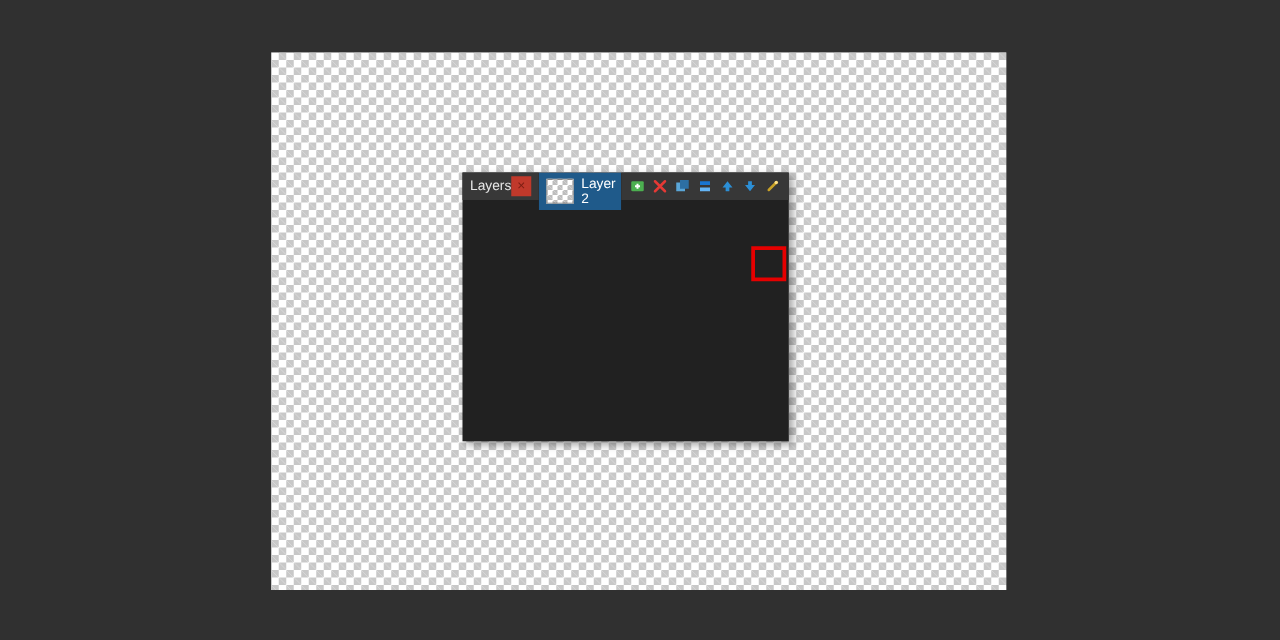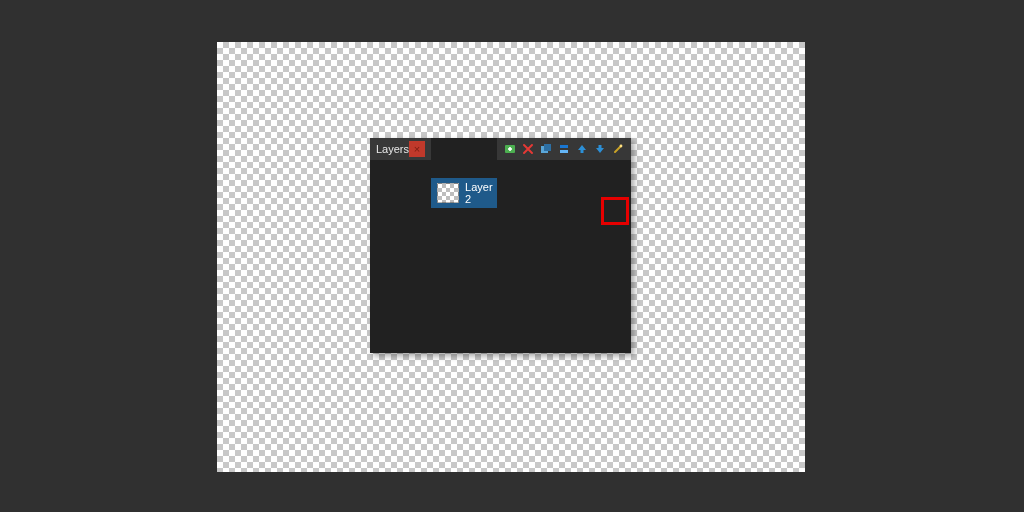--- a/index.html
+++ b/index.html
@@ -49,21 +49,20 @@
     width: 16px; height: 16px;
     background: #c0392b;
     display: flex; align-items: center; justify-content: center;
     color: #7a1d12;
     font-size: 11px;
     line-height: 1;
   }
   .layers-list {
     flex: 1;
     overflow: hidden;
-    margin-top: 40px;
   }
   .layer-row {
     height: 30px;
     display: flex;
     align-items: center;
     padding: 0 6px;
     gap: 6px;
     background: #272727;
   }
   .layer-row.selected { background: #1f5a8a; }

